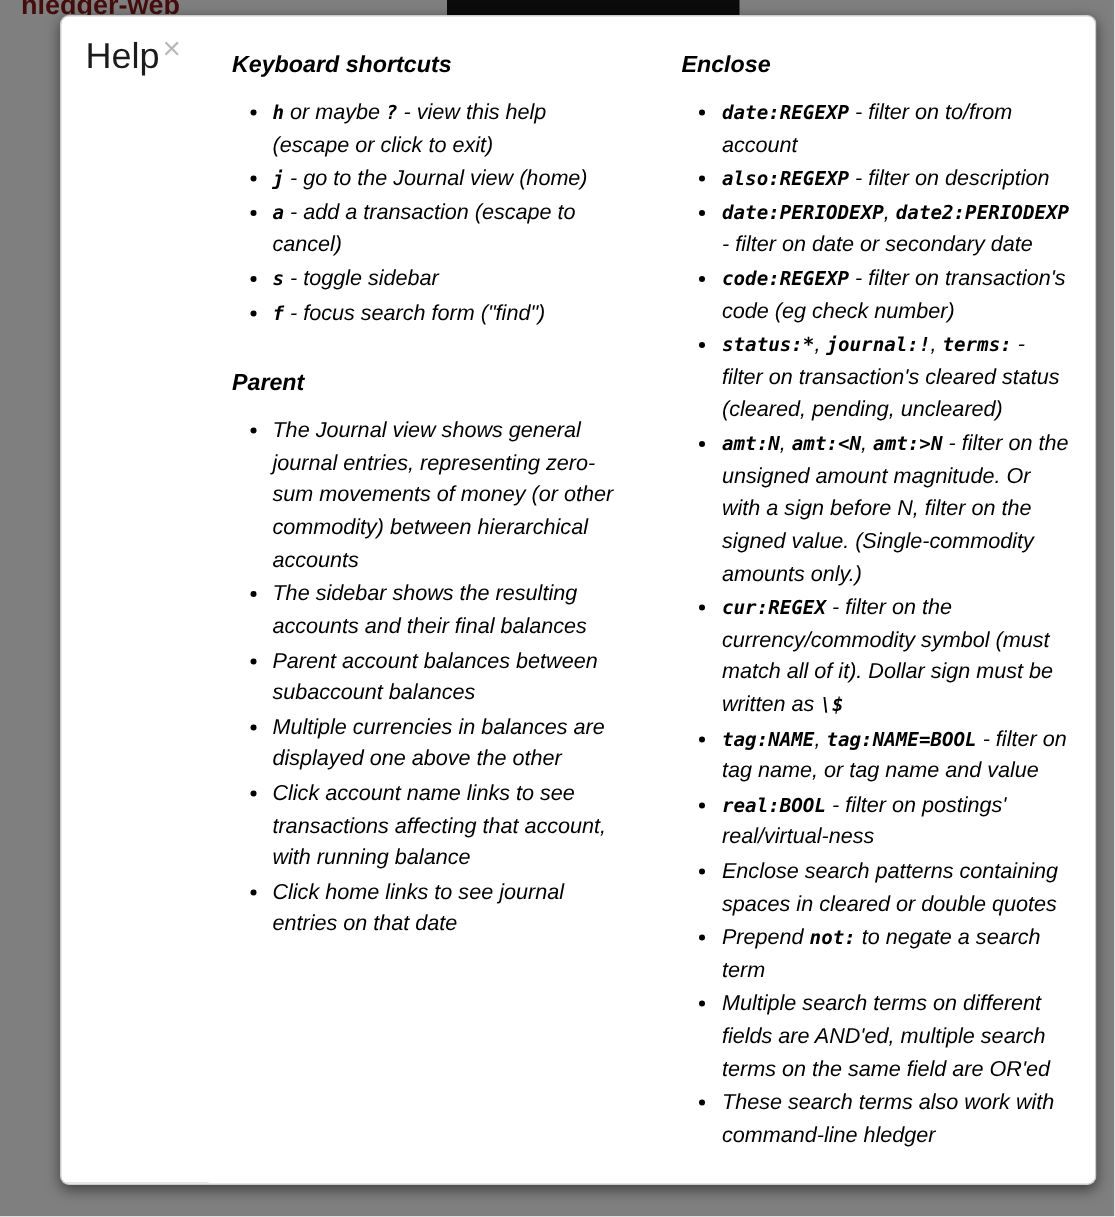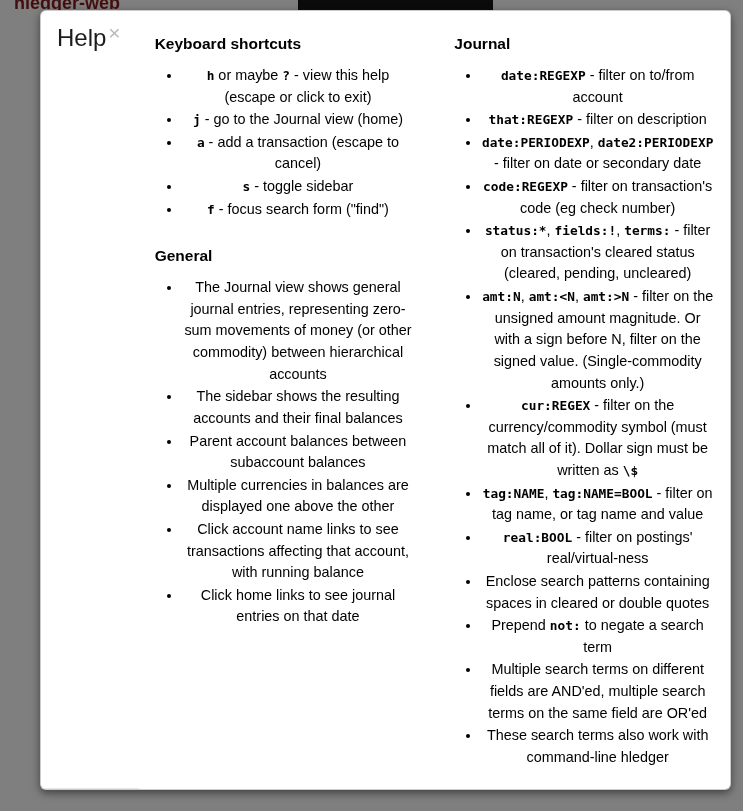--- a/index.html
+++ b/index.html
@@ -55,30 +55,31 @@
     font-size: 21px; line-height: 1;
     color: #b9b9b9; font-family: "Liberation Sans", sans-serif;
   }
   .modal-body {
     flex: 1;
     padding: 14px 16px 10px 16px;
     display: grid;
     grid-template-columns: 1fr 1fr;
     column-gap: 40px;
     overflow: hidden;
+    font-style: italic;
   }
   .section-heading {
     font-size: 15.5px; font-weight: bold;
     margin: 10px 0 12px 0;
     color: #000;
   }
   .section + .section .section-heading { margin-top: 27px; }
   ul.help-list {
     margin: 0; padding: 0 0 0 27px;
-    font-size: 14.4px; line-height: 1.5; color: #000; text-align: center;
+    font-size: 14.4px; line-height: 1.5; color: #000;
   }
   ul.help-list li { margin: 0 0 1px 0; }
   code {
     font-family: "DejaVu Sans Mono", "Liberation Mono", monospace;
     font-weight: bold;
     font-size: 12.8px;
     color: #000;
     background: none;
   }
 </style>
@@ -105,41 +106,41 @@
         <div class="section-heading">Keyboard shortcuts</div>
         <ul class="help-list">
             <li><code>h</code> or maybe <code>?</code> - view this help (escape or click to exit)</li>
             <li><code>j</code> - go to the Journal view (home)</li>
             <li><code>a</code> - add a transaction (escape to cancel)</li>
             <li><code>s</code> - toggle sidebar</li>
             <li><code>f</code> - focus search form ("find")</li>
           </ul>
       </div>
       <div class="section">
-        <div class="section-heading">General</div>
+        <div class="section-heading">Parent</div>
         <ul class="help-list">
             <li>The Journal view shows general journal entries, representing zero-sum movements of money (or other commodity) between hierarchical accounts</li>
             <li>The sidebar shows the resulting accounts and their final balances</li>
             <li>Parent account balances between subaccount balances</li>
             <li>Multiple currencies in balances are displayed one above the other</li>
             <li>Click account name links to see transactions affecting that account, with running balance</li>
             <li>Click home links to see journal entries on that date</li>
           </ul>
       </div>
     </div>
 
     <div class="column">
       <div class="section">
-        <div class="section-heading">Journal</div>
+        <div class="section-heading">Enclose</div>
         <ul class="help-list">
             <li><code>date:REGEXP</code> - filter on to/from account</li>
-            <li><code>that:REGEXP</code> - filter on description</li>
+            <li><code>also:REGEXP</code> - filter on description</li>
             <li><code>date:PERIODEXP</code>, <code>date2:PERIODEXP</code> - filter on date or secondary date</li>
             <li><code>code:REGEXP</code> - filter on transaction's code (eg check number)</li>
-            <li><code>status:*</code>, <code>fields:!</code>, <code>terms:</code> - filter on transaction's cleared status (cleared, pending, uncleared)</li>
+            <li><code>status:*</code>, <code>journal:!</code>, <code>terms:</code> - filter on transaction's cleared status (cleared, pending, uncleared)</li>
             <li><code>amt:N</code>, <code>amt:&lt;N</code>, <code>amt:&gt;N</code> - filter on the unsigned amount magnitude. Or with a sign before N, filter on the signed value. (Single-commodity amounts only.)</li>
             <li><code>cur:REGEX</code> - filter on the currency/commodity symbol (must match all of it). Dollar sign must be written as <code>\$</code></li>
             <li><code>tag:NAME</code>, <code>tag:NAME=BOOL</code> - filter on tag name, or tag name and value</li>
             <li><code>real:BOOL</code> - filter on postings' real/virtual-ness</li>
             <li>Enclose search patterns containing spaces in cleared or double quotes</li>
             <li>Prepend <code>not:</code> to negate a search term</li>
             <li>Multiple search terms on different fields are AND'ed, multiple search terms on the same field are OR'ed</li>
             <li>These search terms also work with command-line hledger</li>
           </ul>
       </div>

